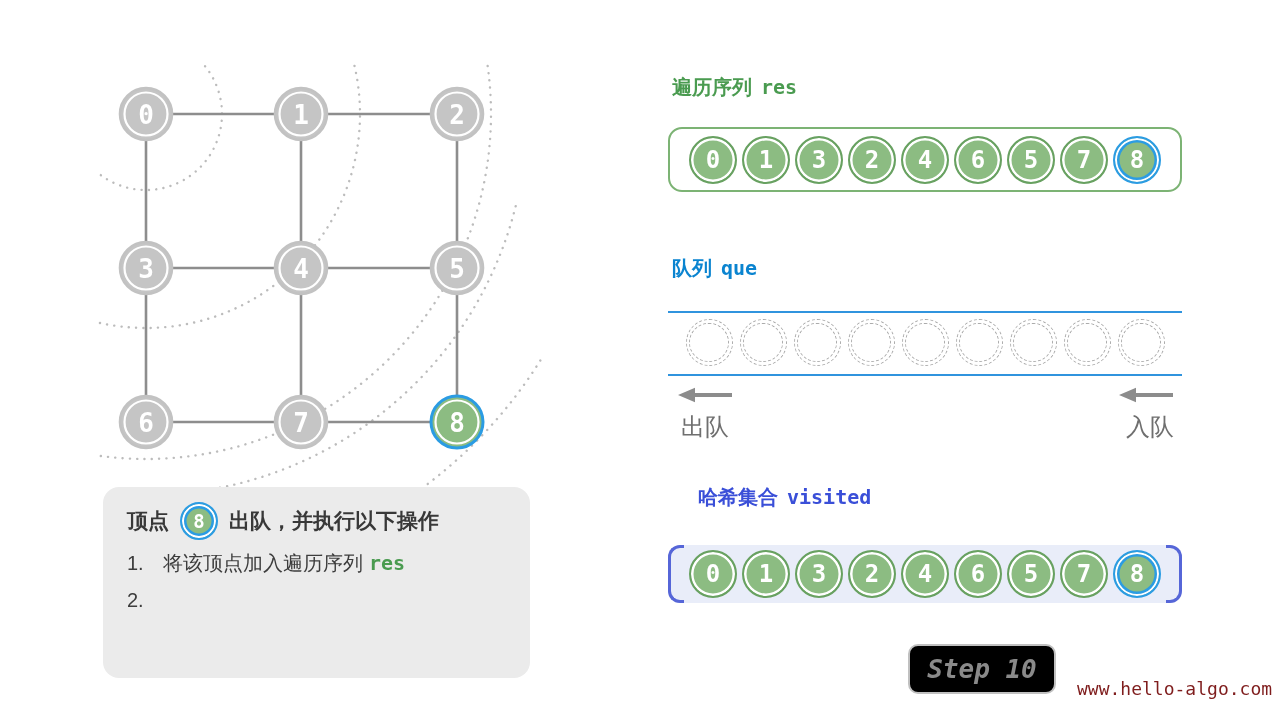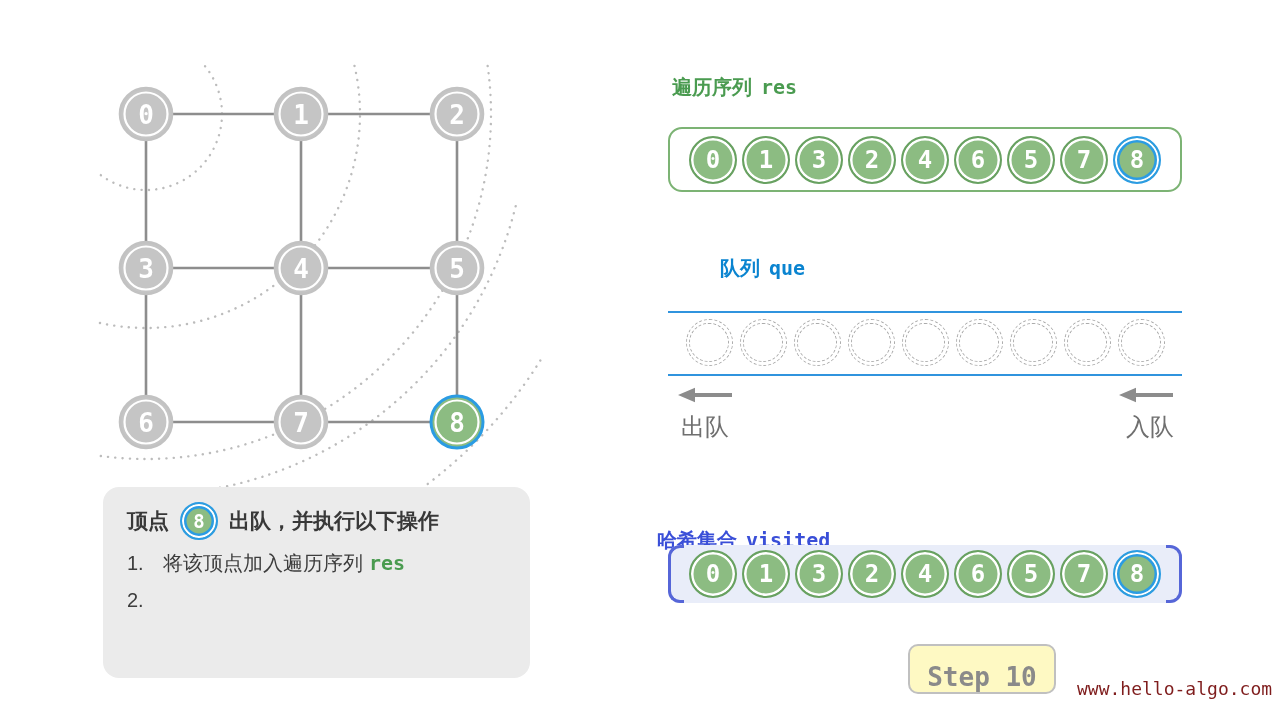--- a/index.html
+++ b/index.html
@@ -53,23 +53,23 @@
   .info-line{margin-top:9px;font-size:20px;display:flex;align-items:baseline;line-height:28px;}
   .info-line .num{width:36px;flex:0 0 auto;}
   .info-line.indent{padding-left:36px;}
   .codeword{font-family:"DejaVu Sans Mono",monospace;font-weight:bold;margin:0 6px;}
   .code-green{color:#4a9b50;}
   .code-blue{color:#0a84d0;}
   .code-indigo{color:#3a4fd8;}
 
   
   .step-box{position:absolute;left:908px;top:644px;width:148px;height:50px;box-sizing:border-box;
-            border:2px solid #c0c0c0;border-radius:10px;background:#fef9c3;
-            display:flex;align-items:flex-end;justify-content:center;
-            font-family:"DejaVu Sans Mono",monospace;font-weight:bold;font-size:26px;color:#8a8a8a;}
+            border:2px solid #c0c0c0;border-radius:10px;background:#000000;
+            display:flex;align-items:center;justify-content:center;
+            font-family:"DejaVu Sans Mono",monospace;font-weight:bold;font-size:26px;color:#8a8a8a;font-style:italic;}
   .watermark{position:absolute;left:1077px;top:678px;font-family:"DejaVu Sans Mono",monospace;
              font-size:18px;color:#7f1d1d;white-space:nowrap;}
 </style>
 </head>
 <body>
 
 <div class="canvas">
 
   <svg id="graph-svg" width="580" height="500" viewBox="0 0 580 500">
       <g>
@@ -167,21 +167,21 @@
       <span class="gcircle">1</span>
       <span class="gcircle">3</span>
       <span class="gcircle">2</span>
       <span class="gcircle">4</span>
       <span class="gcircle">6</span>
       <span class="gcircle">5</span>
       <span class="gcircle">7</span>
       <span class="gcircle hl">8</span>
     </div>
 
-  <div class="sec-title t-blue" style="left:672px;top:255px;margin-left:48px;">
+  <div class="sec-title t-blue" style="left:672px;top:255px;">
     <span>队列</span><span class="code">que</span>
   </div>
   <div class="que-line" style="top:311px;"></div>
   <div class="que-row" id="que-row">
       <span class="qcircle"></span>
       <span class="qcircle"></span>
       <span class="qcircle"></span>
       <span class="qcircle"></span>
       <span class="qcircle"></span>
       <span class="qcircle"></span>
@@ -194,21 +194,21 @@
   <svg class="que-arrow" style="left:676px;top:387px;" viewBox="0 0 58 16">
     <path d="M2 8 L19 0.8 L19 6 L56 6 L56 10 L19 10 L19 15.2 Z" fill="#8c8c8c"></path>
   </svg>
   <div class="que-label" style="left:681px;top:411px;">出队</div>
 
   <svg class="que-arrow" style="left:1117px;top:387px;" viewBox="0 0 58 16">
     <path d="M2 8 L19 0.8 L19 6 L56 6 L56 10 L19 10 L19 15.2 Z" fill="#8c8c8c"></path>
   </svg>
   <div class="que-label" style="left:1126px;top:411px;">入队</div>
 
-  <div class="sec-title t-indigo" style="left:657px;top:484px;margin-top:43px;">
+  <div class="sec-title t-indigo" style="left:698px;top:484px;">
     <span>哈希集合</span><span class="code">visited</span>
   </div>
   <div class="vis-box" id="vis-box">
     <div class="vbracket l"></div>
     <div class="vbracket r"></div>
   <span class="gcircle">0</span>
       <span class="gcircle">1</span>
       <span class="gcircle">3</span>
       <span class="gcircle">2</span>
       <span class="gcircle">4</span>

